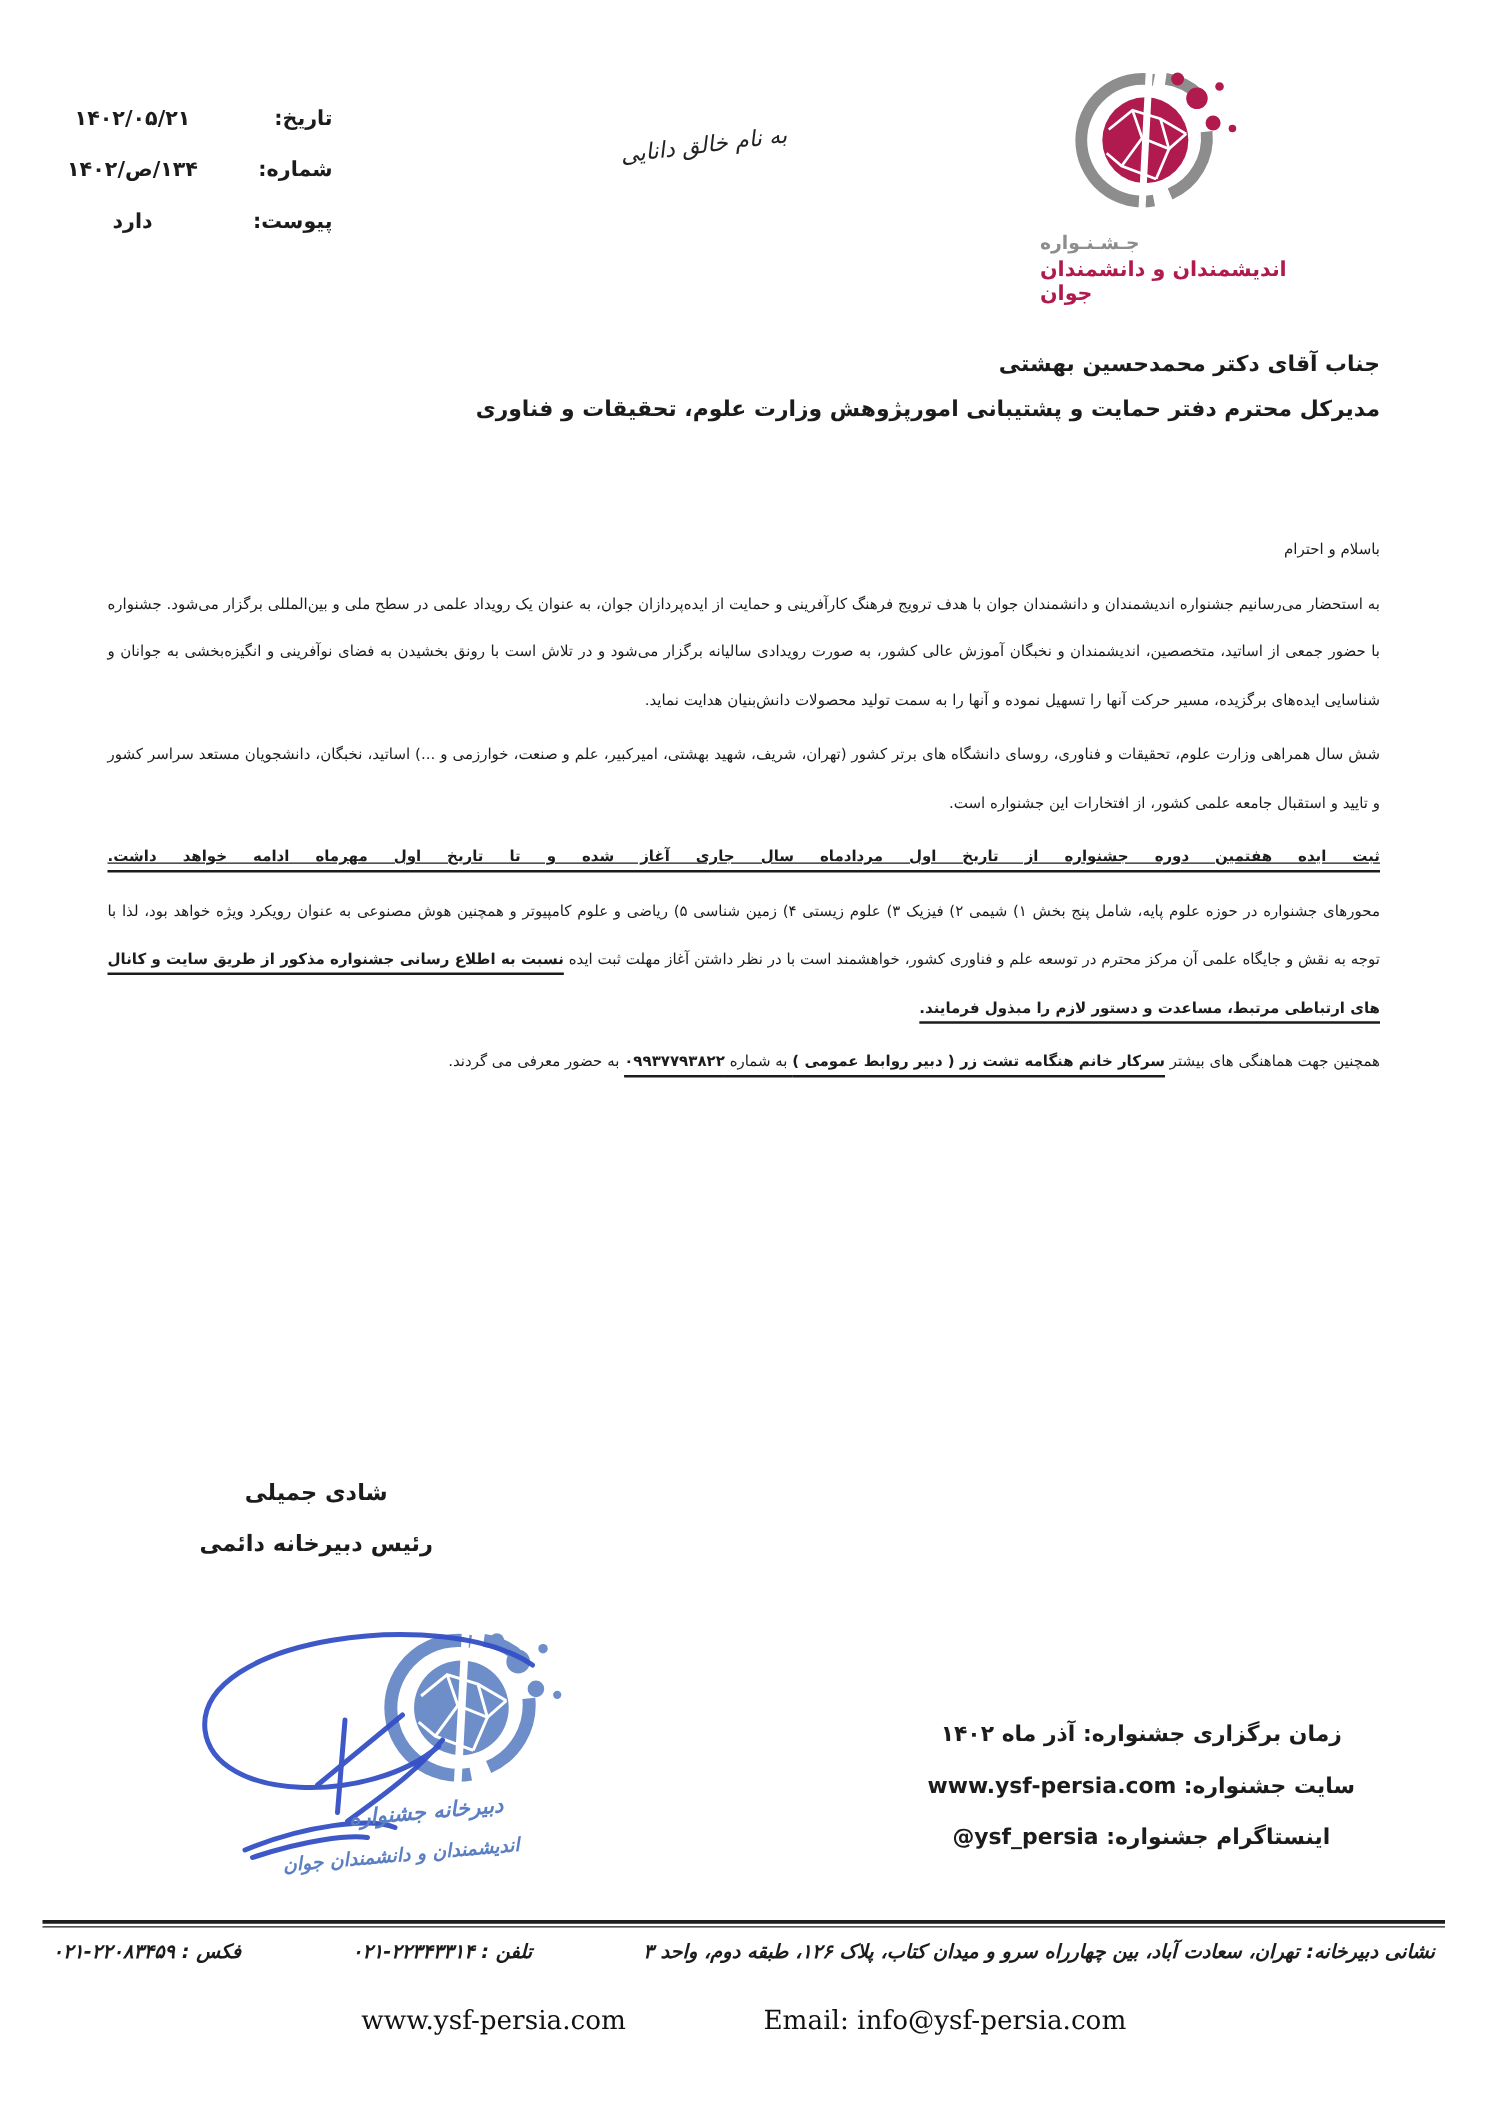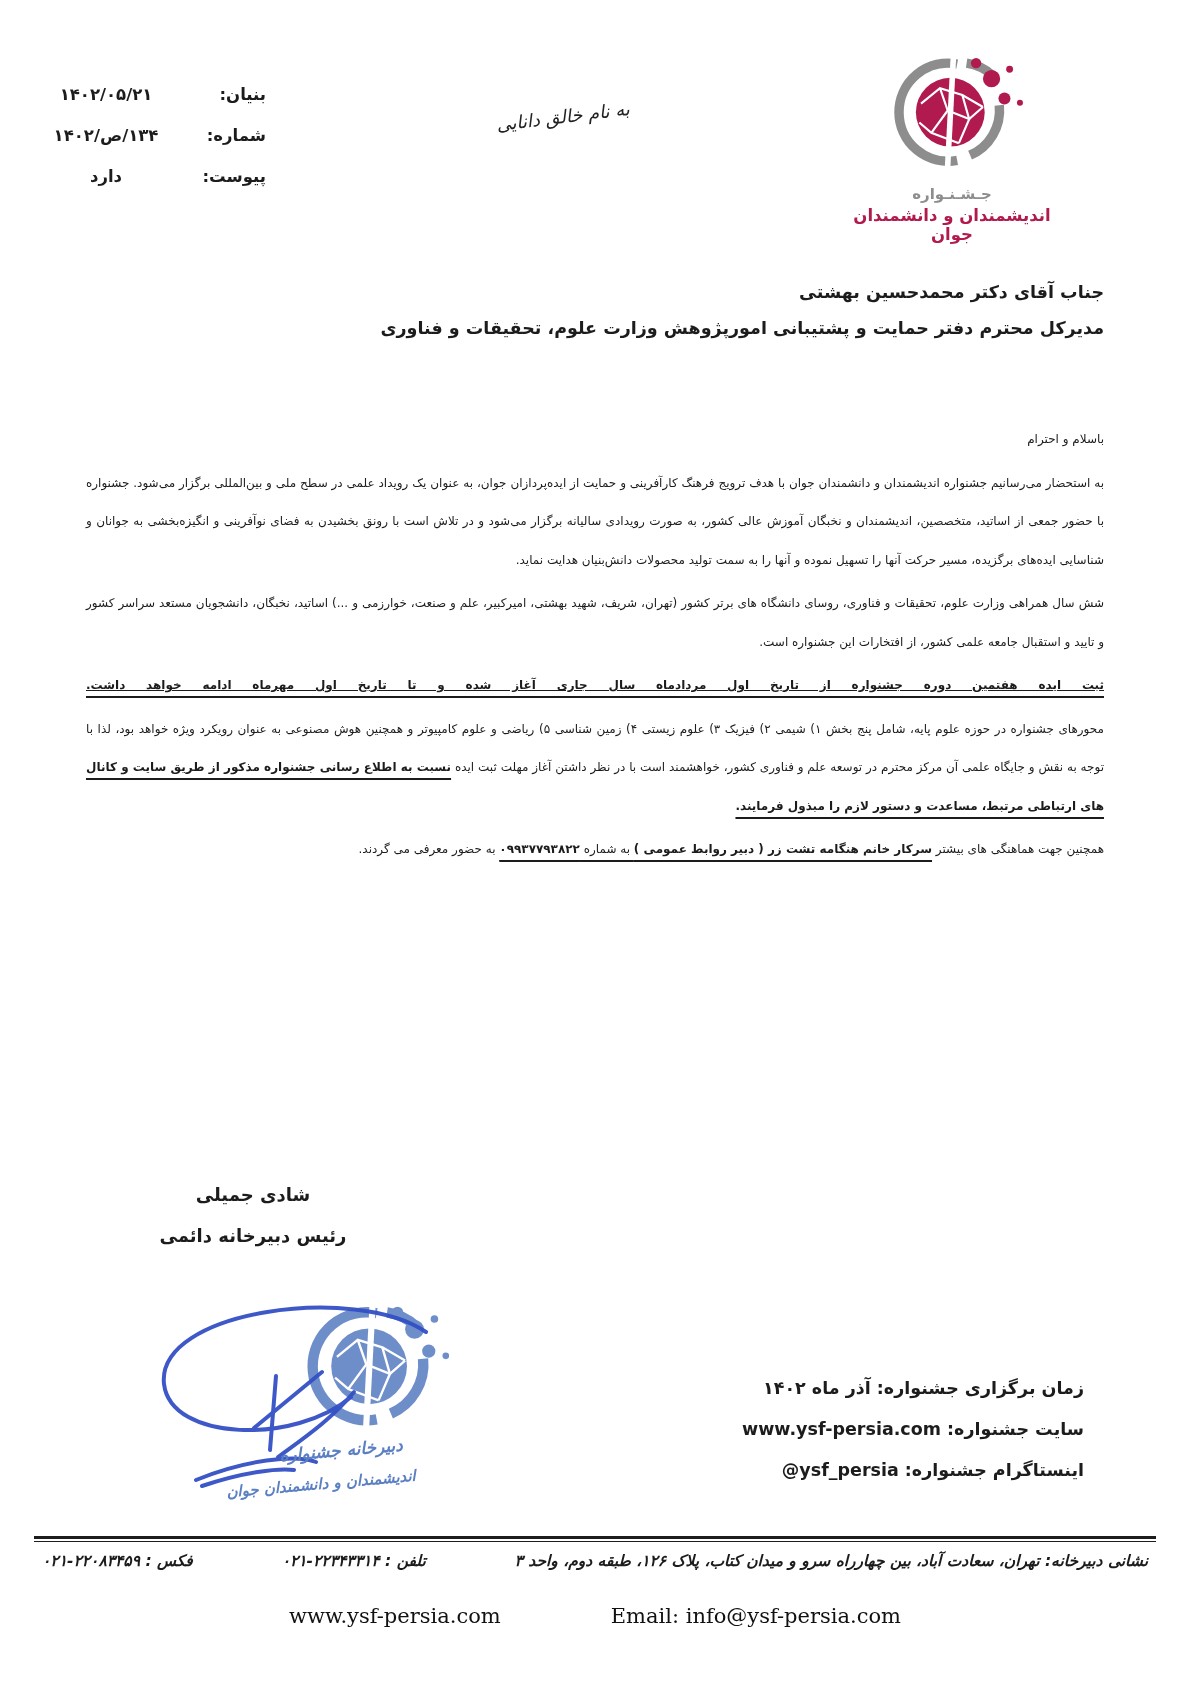--- a/index.html
+++ b/index.html
@@ -11,21 +11,21 @@
   .meta{position:absolute;top:74px;left:46px;direction:rtl;font-size:16.5px;font-weight:600;}
   .meta .row{display:flex;gap:26px;height:41px;align-items:center;}
   .meta .label{width:74px;text-align:right;}
   .meta .value{min-width:120px;text-align:center;}
   
   .bismillah{
     position:absolute;top:106px;left:448px;width:230px;text-align:center;
     font-style:italic;font-size:18px;transform:rotate(-7deg);color:#222;
   }
   
-  .logo{position:absolute;top:52px;right:118px;width:240px;text-align:center;}
+  .logo{position:absolute;top:52px;right:118px;width:240px;}
   .logo svg{width:172px;height:129px;}
   .logo use{--core:var(--accent);--arc:var(--gray);}
   .logo-title{color:var(--gray);font-size:15px;font-weight:600;letter-spacing:2px;margin-top:0px;}
   .logo-sub{color:var(--accent);font-size:16.5px;font-weight:bold;margin-top:3px;}
   
   .recipient{position:absolute;top:274px;right:86px;left:86px;direction:rtl;text-align:right;
     font-weight:bold;font-size:17.5px;line-height:36px;}
   
   .body-text{position:absolute;top:420px;right:86px;left:86px;direction:rtl;text-align:justify;
     font-size:12px;line-height:38.5px;}
@@ -38,21 +38,21 @@
     font-weight:bold;font-size:18px;line-height:41px;}
   
   .stamp{position:absolute;left:126px;top:1292px;width:360px;height:235px;}
   .stamp svg.art{position:absolute;inset:0;width:100%;height:100%;}
   .stamp use{--core:var(--stamp_blue);--arc:var(--stamp_blue);opacity:.88;}
   .stamp-l1,.stamp-l2{position:absolute;text-align:center;color:var(--stamp_blue);
     font-style:italic;font-weight:bold;transform:rotate(-5deg);}
   .stamp-l1{top:148px;left:100px;right:30px;font-size:17px;}
   .stamp-l2{top:183px;left:40px;right:10px;font-size:15px;}
   
-  .info{position:absolute;top:1368px;right:106px;direction:rtl;text-align:right;
+  .info{position:absolute;top:1368px;right:106px;direction:rtl;text-align:center;
     font-weight:bold;font-size:17.5px;line-height:41px;}
   .ltr{direction:ltr;unicode-bidi:embed;}
   
   .footer-rule{position:absolute;left:34px;right:34px;top:1536px;}
   .footer-rule .line-a{height:3px;background:#1d1d1d;}
   .footer-rule .line-b{height:1px;background:#1d1d1d;margin-top:2px;}
   .footer-row{position:absolute;left:42px;right:42px;top:1552px;direction:rtl;display:flex;
     justify-content:space-between;align-items:center;font-style:italic;font-weight:bold;font-size:15.5px;}
   .footer-bottom{position:absolute;left:0;right:0;top:1604px;display:flex;justify-content:center;
     gap:110px;font-family:"DejaVu Serif","Liberation Serif",serif;font-size:21px;color:#111;}
@@ -85,21 +85,21 @@
         <circle cx="179" cy="59" r="3.5"></circle>
       </g>
     </symbol>
   </defs>
 </svg>
 
 <div class="page">
 
   <div class="meta">
     <div class="row">
-      <span class="label">بنیان:</span>
+      <span class="label">تاریخ:</span>
       <span class="value">۱۴۰۲/۰۵/۲۱</span>
     </div>
     <div class="row">
       <span class="label">شماره:</span>
       <span class="value">۱۳۴/ص/۱۴۰۲</span>
     </div>
     <div class="row">
       <span class="label">پیوست:</span>
       <span class="value">دارد</span>
     </div>

